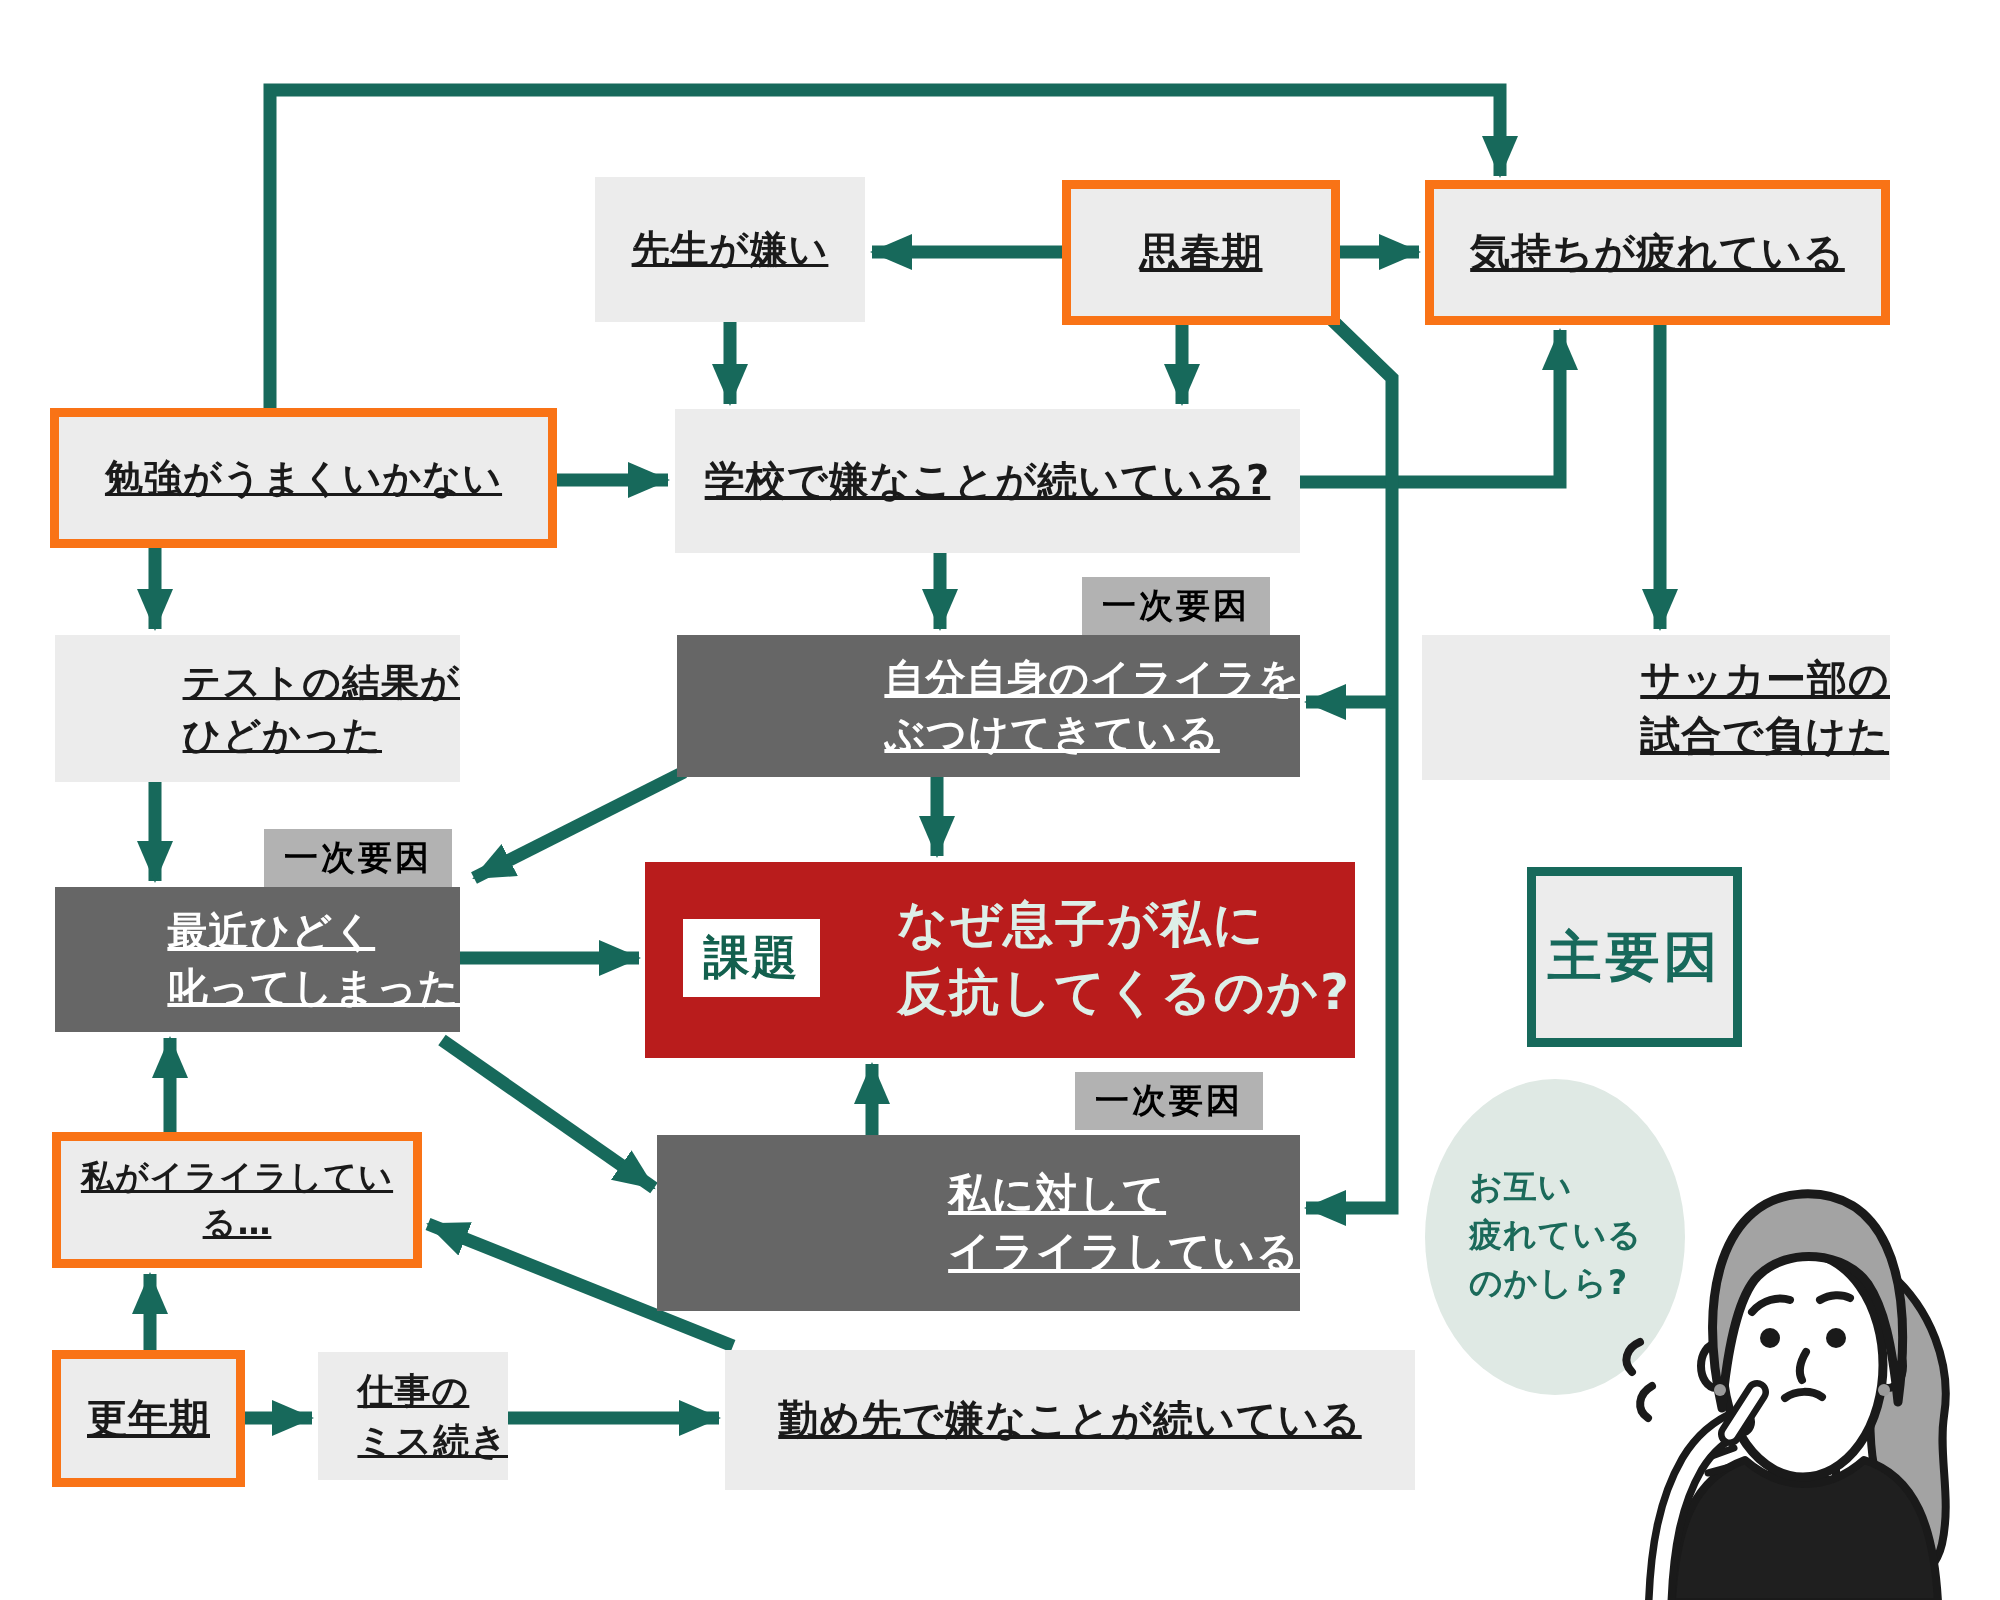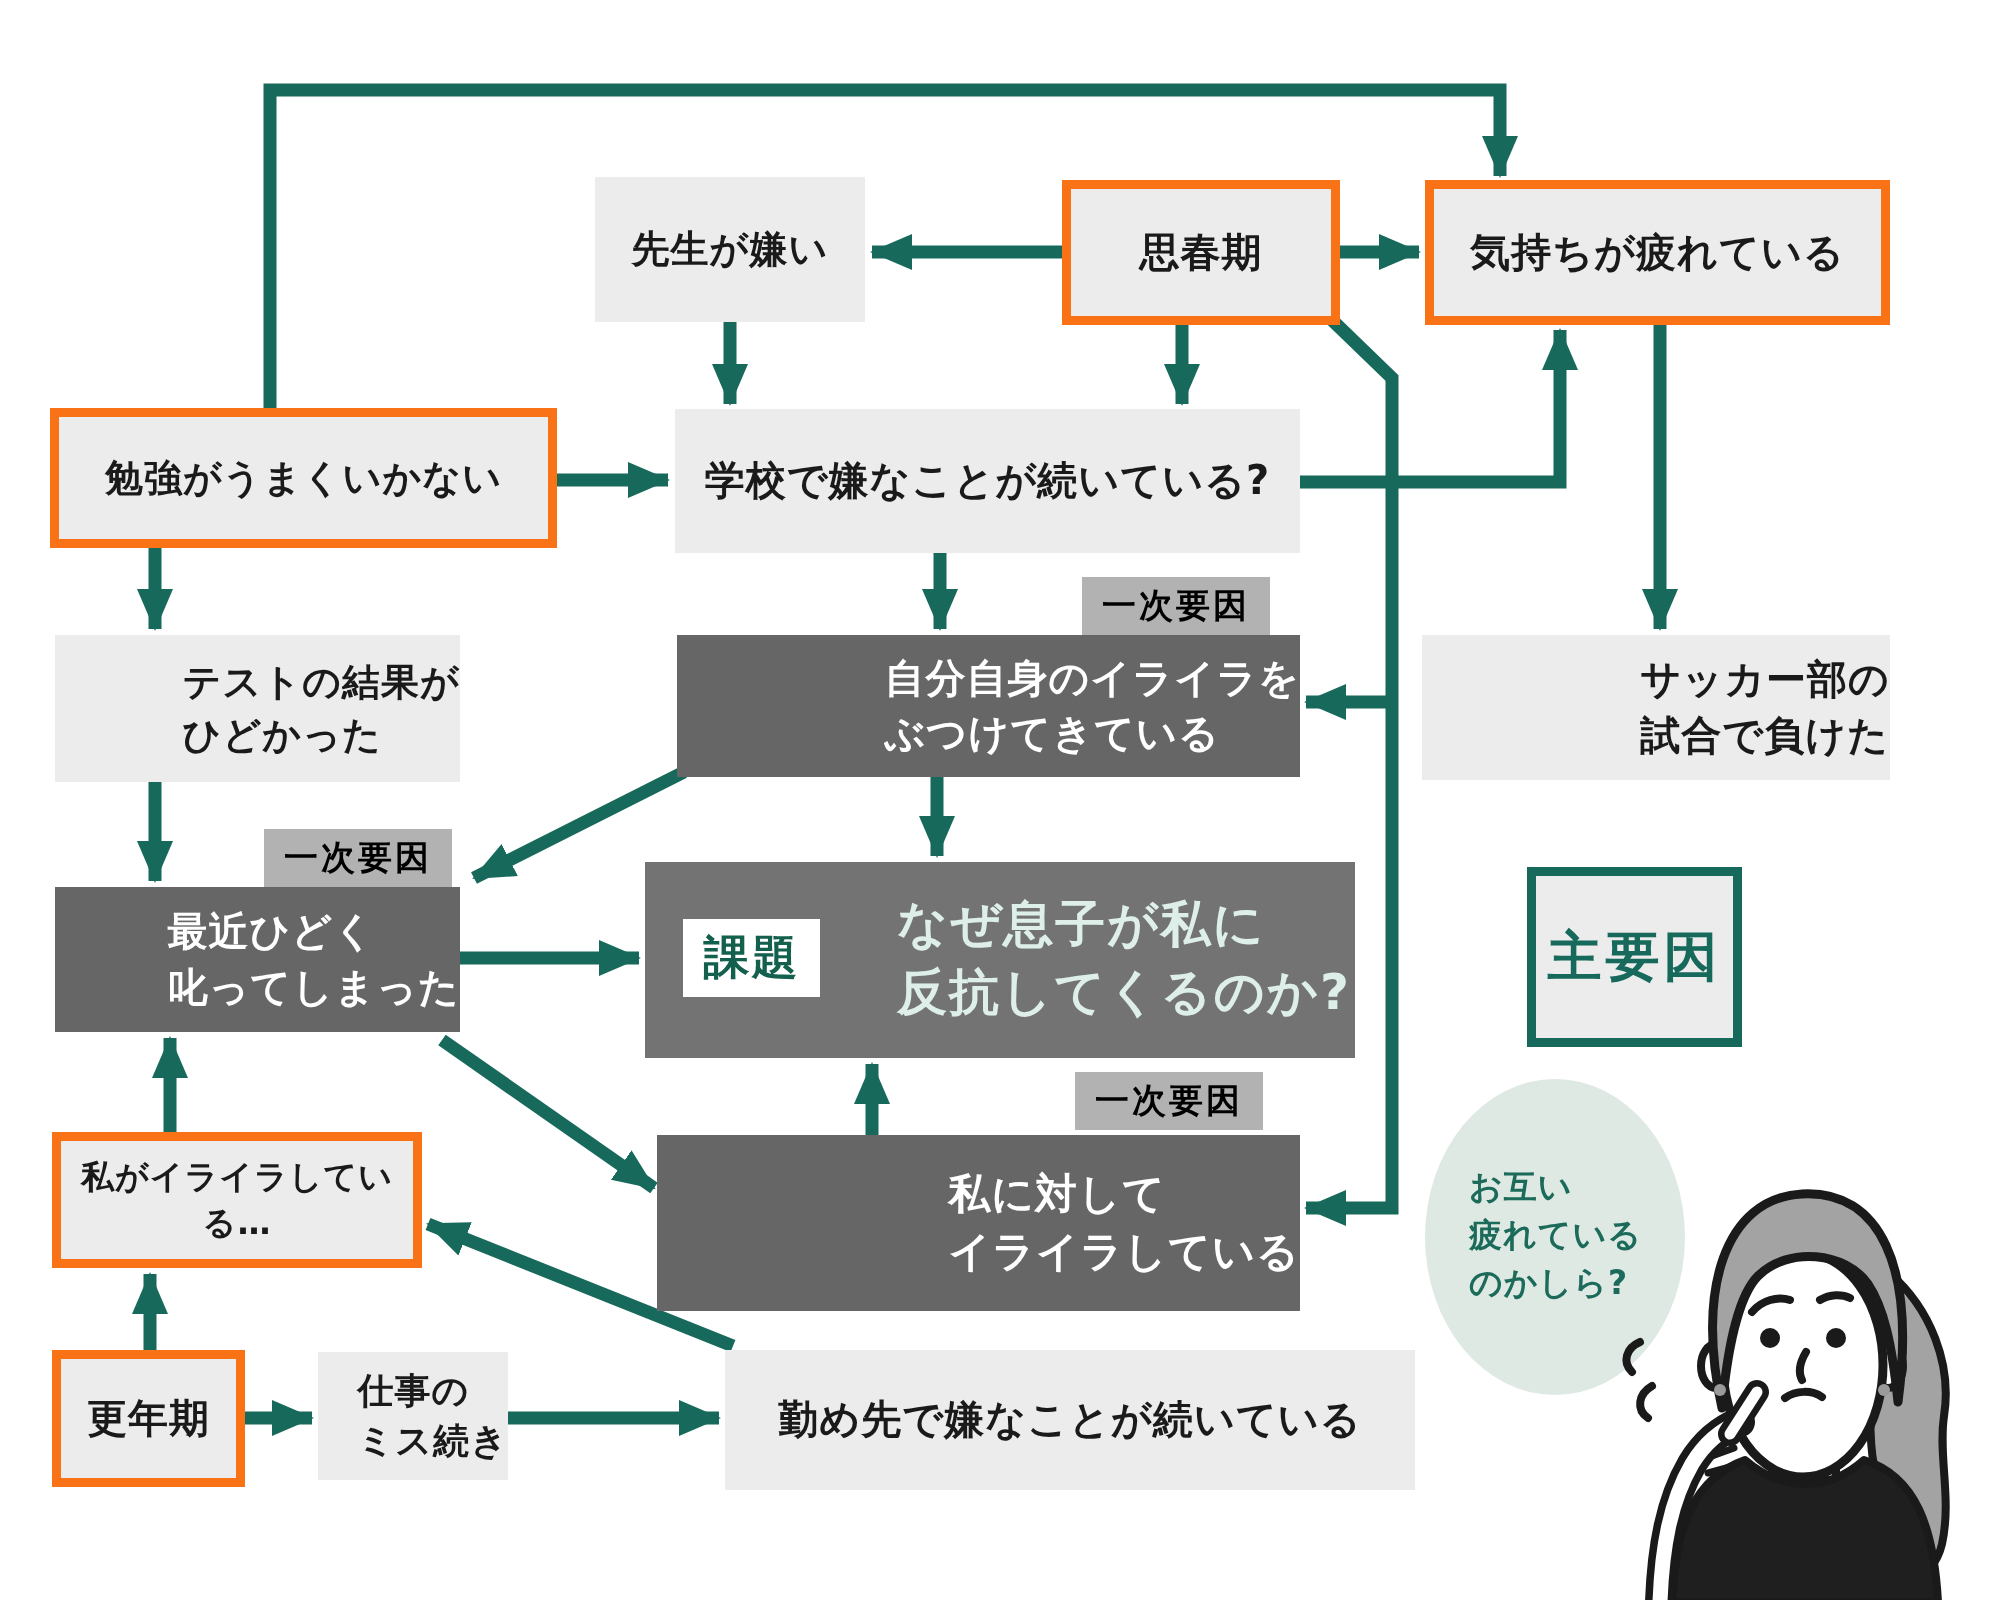--- a/index.html
+++ b/index.html
@@ -3,34 +3,34 @@
 <meta charset="utf-8">
 <style>
   html,body{margin:0;padding:0;background:#fff;}
   .canvas{
     position:relative;width:2000px;height:1600px;background:#fff;overflow:hidden;
     font-family:"DejaVu Sans",sans-serif;font-weight:bold;color:#1a1a1a;
   }
   .layer{position:absolute;left:0;top:0;width:2000px;height:1600px;}
   .node{
     position:absolute;display:flex;align-items:center;justify-content:center;
-    box-sizing:border-box;text-align:center;line-height:1.38;letter-spacing:1px;
+    box-sizing:border-box;text-align:center;line-height:1.38;letter-spacing:1px;text-decoration:underline;
   }
   .node .txt{display:block;}
   .node.multiline{justify-content:flex-end;}
   .node.multiline .txt{text-align:left;}
   .light{background:#ECECEC;}
   .bordered{background:#ECECEC;border:9px solid #f97316;}
   .dark{background:#666666;color:#ffffff;}
   .badge{
     position:absolute;display:flex;align-items:center;justify-content:center;
     background:#B2B2B2;color:#000000;font-size:34px;letter-spacing:3px;
   }
   .kadai{
-    position:absolute;left:645px;top:862px;width:710px;height:196px;background:#737373;
+    position:absolute;left:645px;top:862px;width:710px;height:196px;background:#b91c1c;
   }
   .kadai-badge{
     position:absolute;left:38px;top:57px;width:137px;height:78px;background:#ffffff;
     color:#13604E;font-size:46px;display:flex;align-items:center;justify-content:center;letter-spacing:2px;
   }
   .kadai-text{
     position:absolute;left:252px;top:28px;color:#DDEFE8;font-size:50px;line-height:68px;
     font-weight:bold;letter-spacing:2px;white-space:nowrap;
   }
   .legend{

